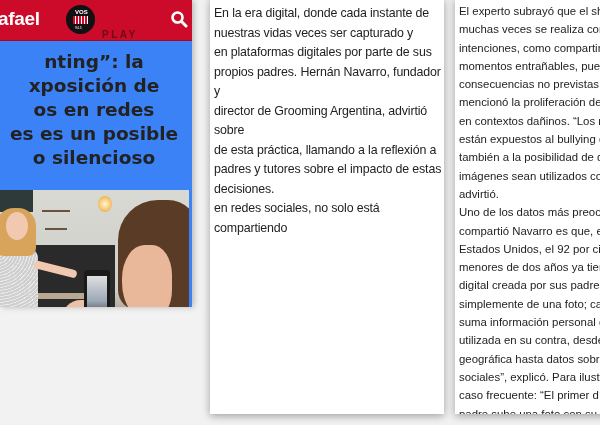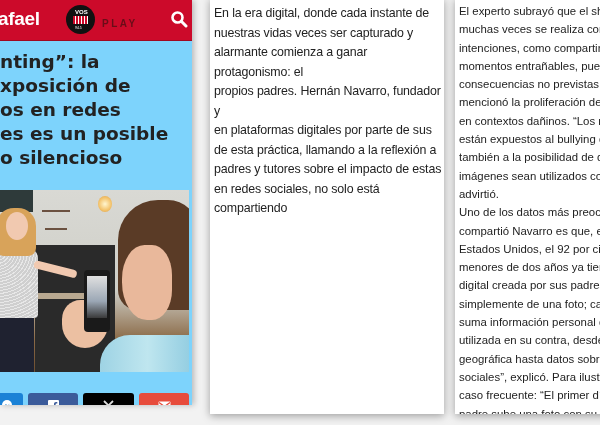--- a/index.html
+++ b/index.html
@@ -3,43 +3,44 @@
 <meta charset="utf-8">
 <style>
   html, body { margin:0; padding:0; }
   body {
     width:600px; height:425px; overflow:hidden; position:relative;
     background:#f2f2f2;
     font-family:"Liberation Sans", sans-serif;
   }
   
   .panel-left {
-    position:absolute; left:0; top:0; width:192px; height:405px;
-    background:#7dd3fc; overflow:hidden;
+    position:absolute; left:0; top:0; width:192px; height:307px;
+    background:#3b82f6; overflow:hidden;
     box-shadow: 2px 0 6px rgba(0,0,0,0.25);
+    text-align: center;
   }
   .topbar {
     position:absolute; left:0; top:0; width:192px; height:40px;
     background:#cc0a2a;
     border-bottom:1px solid #a00820;
   }
   .brand {
     position:absolute; left:-2px; top:8px;
     color:#ffffff; font-weight:bold; font-size:19px; letter-spacing:-0.3px;
   }
   .logo {
     position:absolute; left:66px; top:5px; width:29px; height:29px;
     border-radius:50%; background:#111; overflow:hidden;
   }
   .logo .lt { position:absolute; left:9px; top:4px; font-size:6px; color:#fff; font-weight:bold; }
   .logo .bars { position:absolute; left:7px; top:11px; width:15px; height:8px;
     background:repeating-linear-gradient(90deg,#cc0a2a 0 2px,#fff 2px 3px); }
   .logo .lb { position:absolute; left:9px; top:21px; font-size:3.5px; color:#fff; }
   .play {
-    position:absolute; left:102px; top:18px; color:#6a0d18;
+    position:absolute; left:102px; top:29px; color:#6a0d18;
     font-size:10px; font-weight:bold; letter-spacing:2.5px;
   }
   .search-btn {
     position:absolute; left:170px; top:10px; width:18px; height:18px; cursor:pointer;
   }
   .headline {
     position:absolute; left:-12px; top:50px; width:200px;
     font-family:"DejaVu Sans", sans-serif; font-weight:bold;
     font-size:18.5px; line-height:24px; color:#222;
     white-space:nowrap;
@@ -186,25 +187,26 @@
           </svg>
       </span>
     </div>
   </div>
 </div>
 
 <div class="panel-mid">
   <div class="mid-text">
     <span class="line">En la era digital, donde cada instante de</span>
     <span class="line">nuestras vidas veces ser capturado y</span>
-    <span class="line">alarmante comienza a ganar protagonismo: el</span>
+    <span class="line">en plataformas digitales por parte de sus</span>
     <span class="line">propios padres. Hernán Navarro, fundador y</span>
-    <span class="line">en plataformas digitales por parte de sus</span>
+    <span class="line">director de Grooming Argentina, advirtió sobre</span>
     <span class="line">de esta práctica, llamando a la reflexión a</span>
     <span class="line">padres y tutores sobre el impacto de estas</span>
+    <span class="line">decisiones.</span>
     <span class="line">en redes sociales, no solo está compartiendo</span>
 
   </div>
 </div>
 
 <div class="panel-right">
   <div class="right-text">
     <span class="line">El experto subrayó que el share</span>
     <span class="line">muchas veces se realiza con b</span>
     <span class="line">intenciones, como compartir lo</span>

